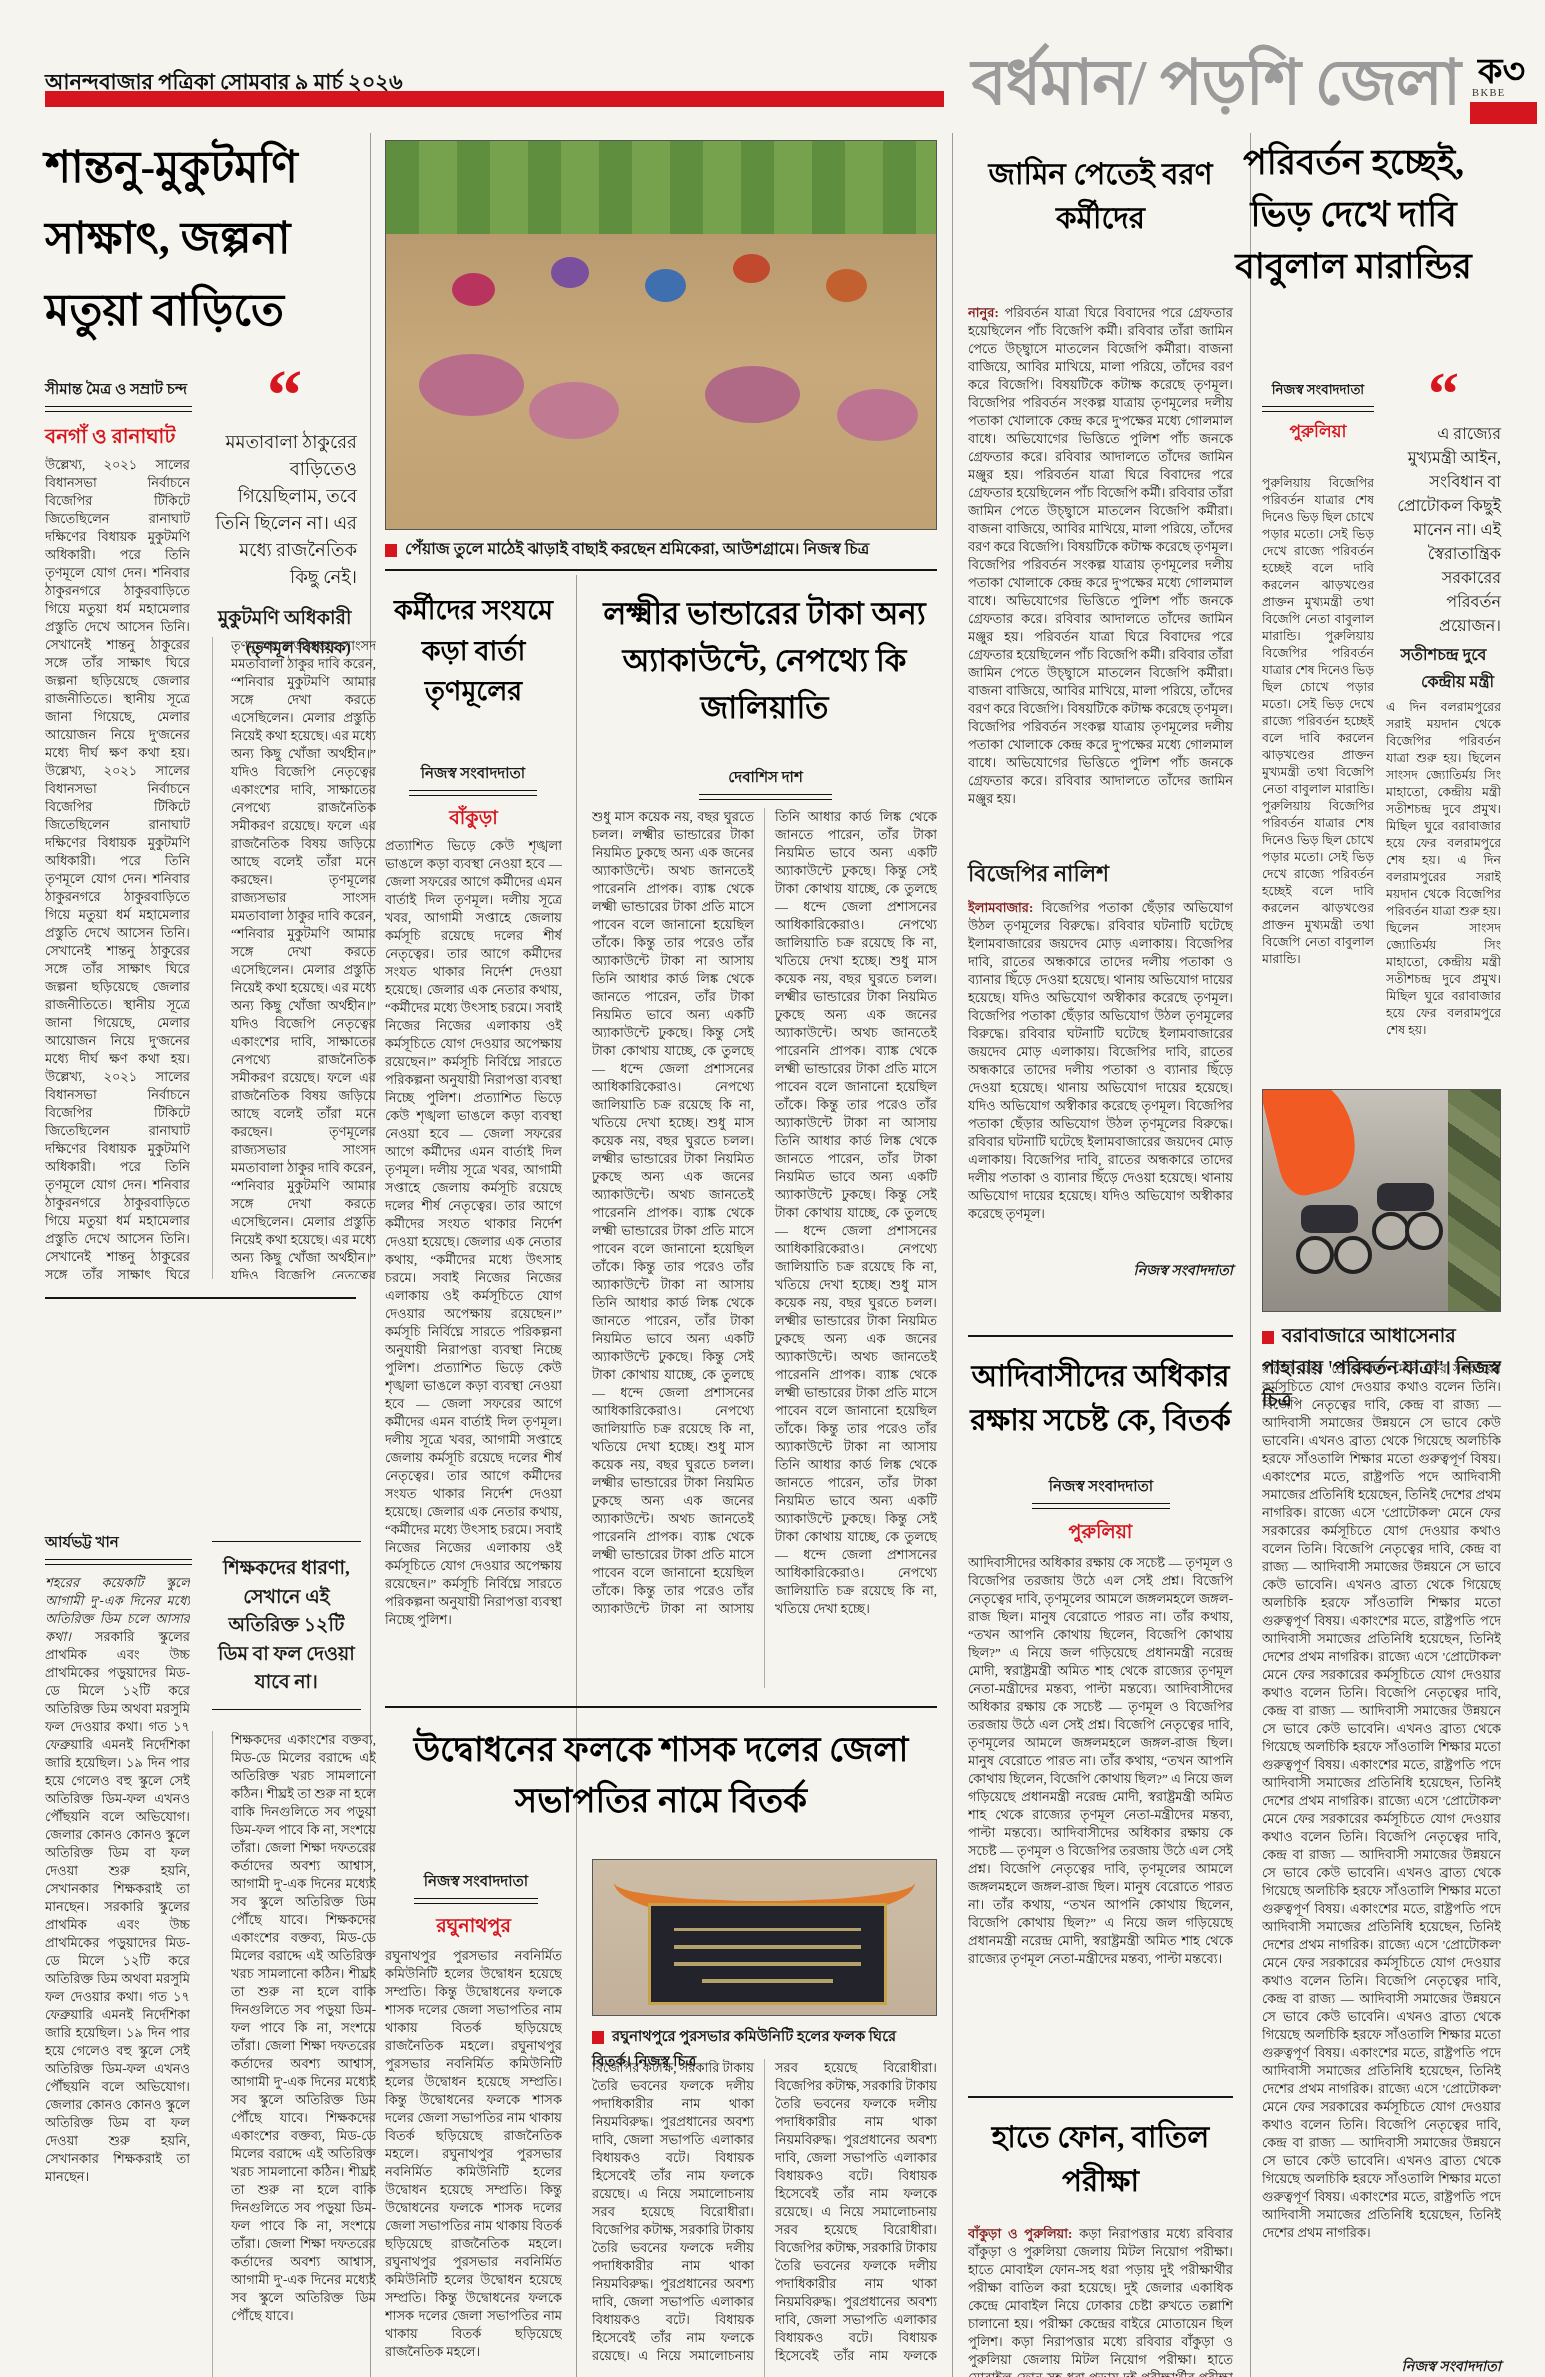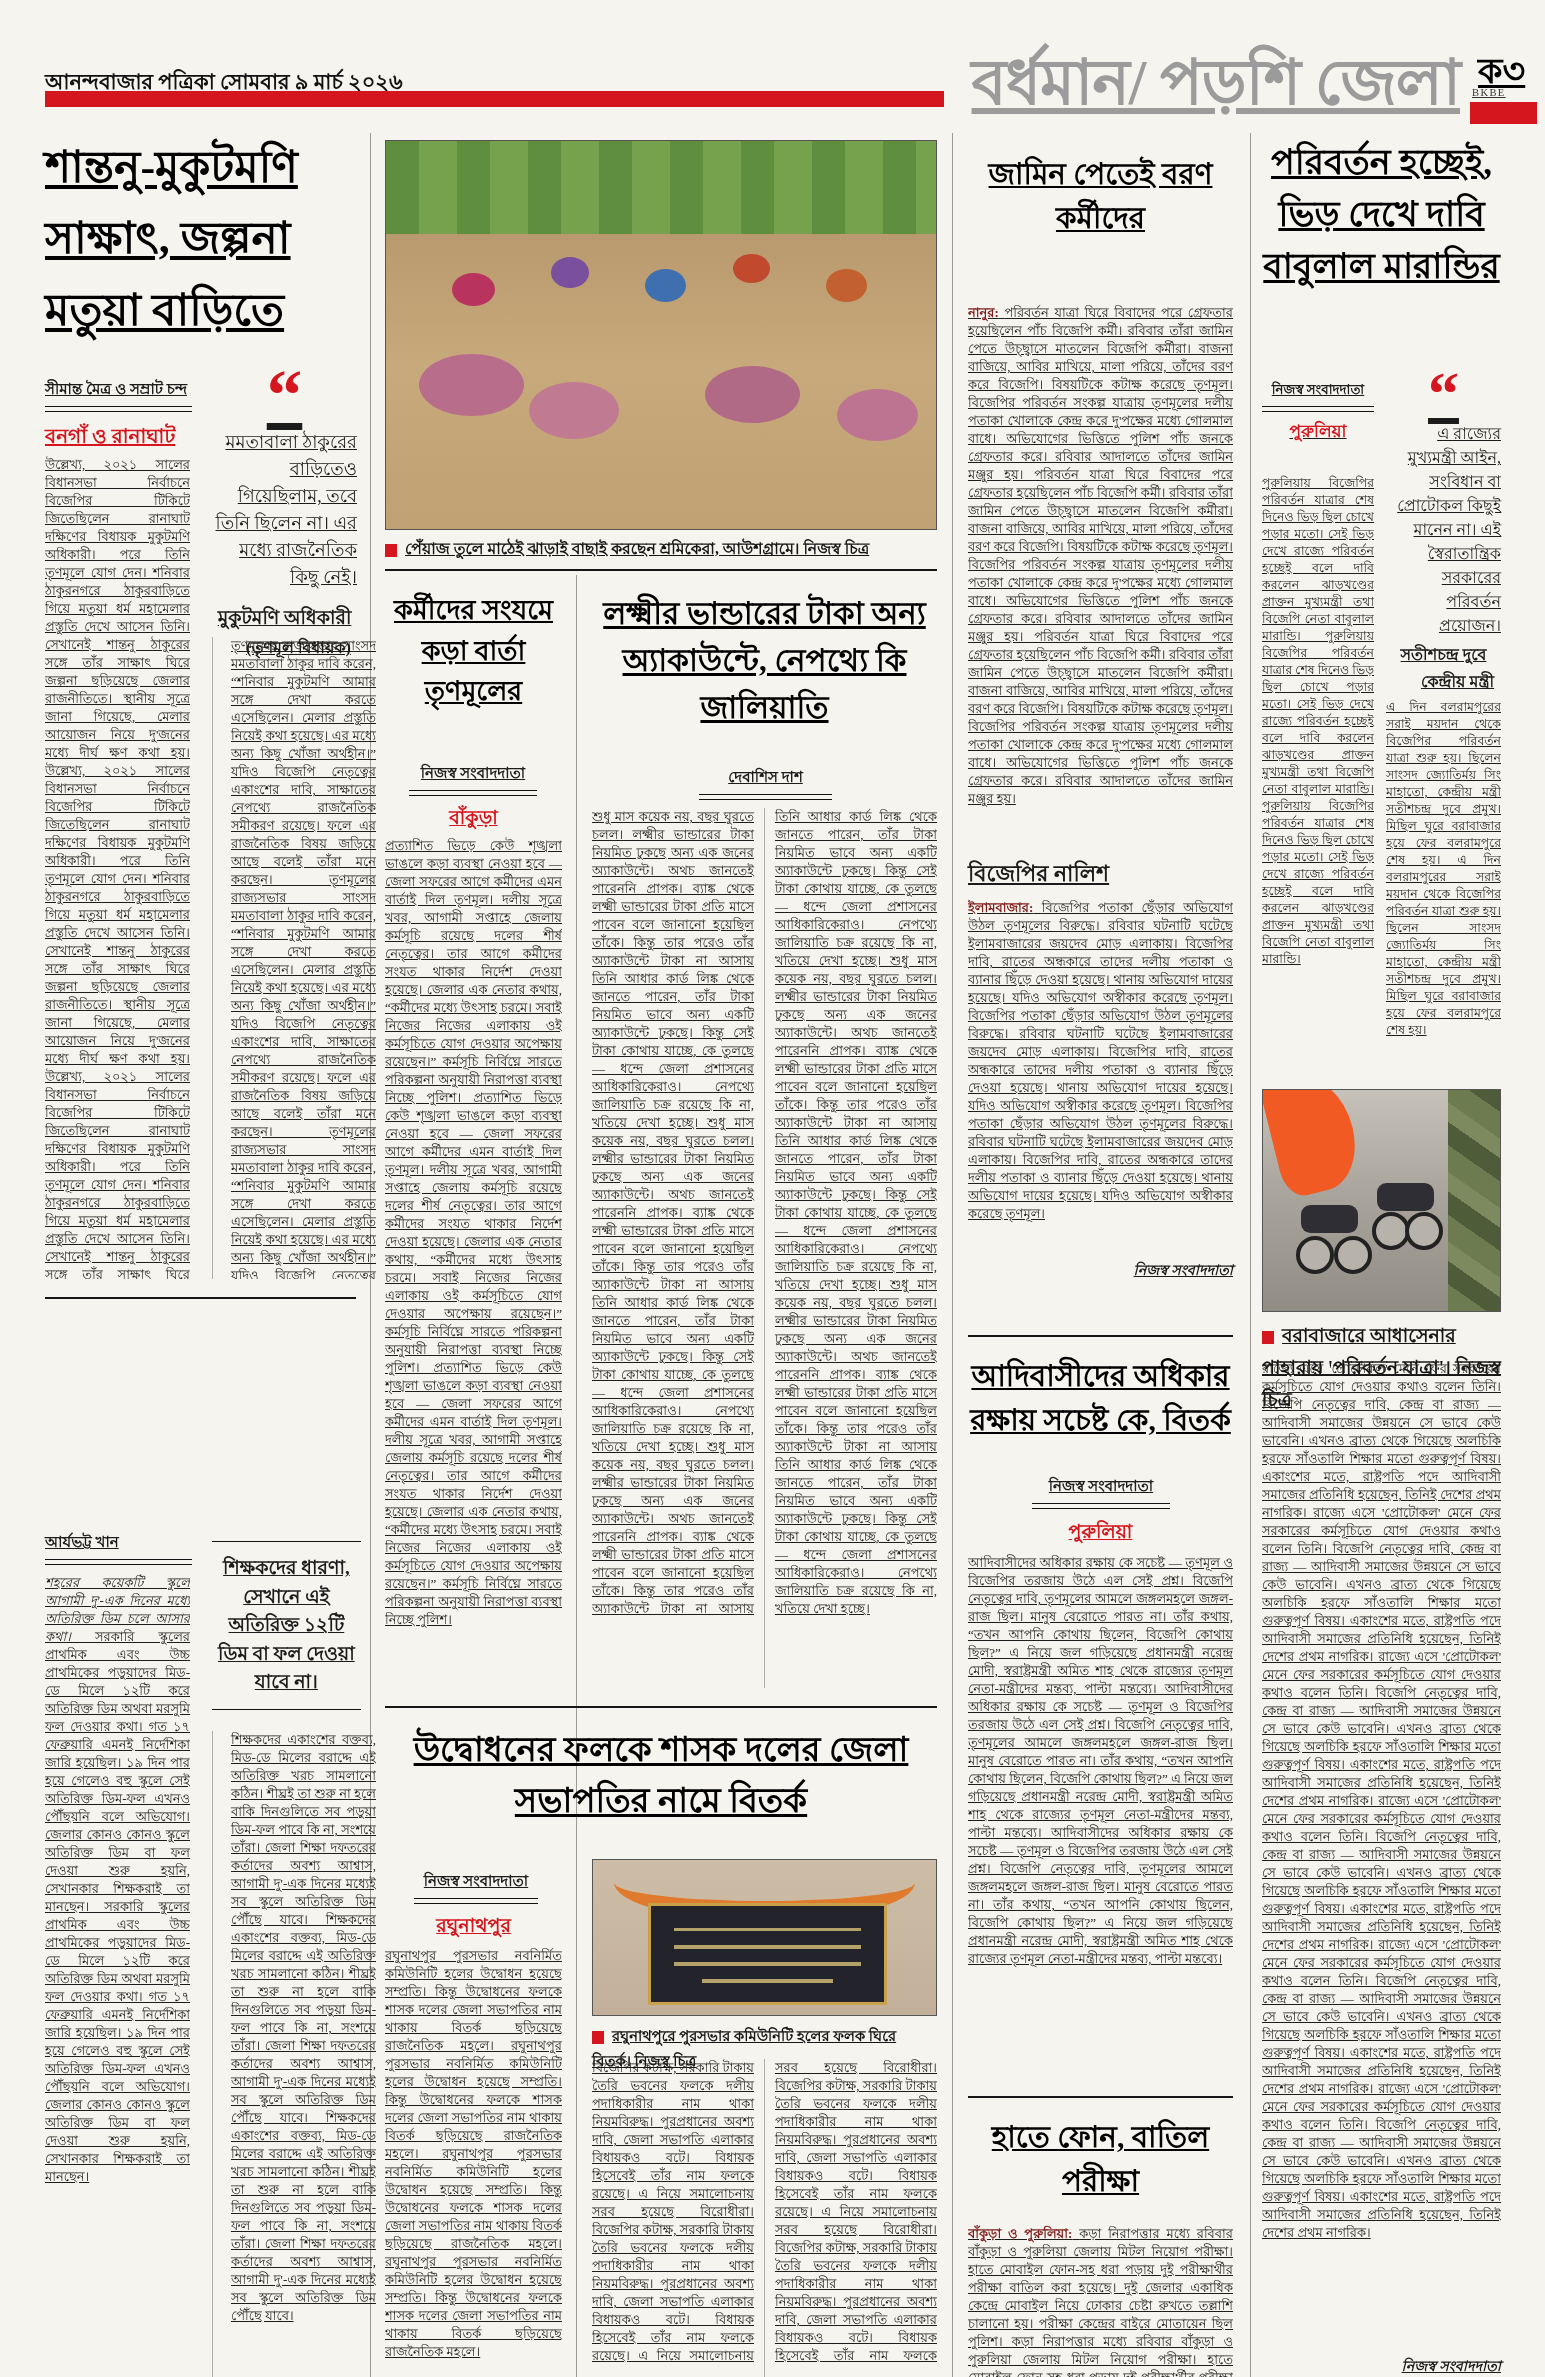--- a/index.html
+++ b/index.html
@@ -1,18 +1,18 @@
 <!DOCTYPE html>
 <html style="font-size:7.6px"><head>
 <meta charset="utf-8">
 <style>
   html,body{margin:0;padding:0;background:#e8e6e0;}
   #page{position:relative;width:1545px;height:2389px;background:#f6f4ee;overflow:hidden;
         font-family:"Liberation Serif", serif;color:#1c1c1c;}
-  .abs{position:absolute;text-decoration:underline;}
+  .abs{position:absolute;}
   .hl{font-weight:bold;color:#000000;}
   .ctr{text-align:center;}
   .j{text-align:justify;overflow:hidden;font-size:13px;line-height:18px;color:#1d1d1d;}
   .lead{color:#7f1d1d;font-weight:bold;}
   .byline{font-weight:bold;font-size:15px;}
   .byrule{border-top:1.4px solid #111;border-bottom:0.5px solid #111;height:3.8px;margin-top:3.8px;}
   .dateline{color:#d6161e;font-weight:bold;font-size:19px;}
   .qmark{color:#d6161e;font-weight:bold;font-size:71px;line-height:0.55;}
   .qtext{font-size:18px;line-height:1.5;text-align:right;}
   .qattr{font-weight:bold;font-size:19px;text-align:center;}
@@ -163,21 +163,21 @@
     <div class="byrule"></div>
   </div>
   <div class="abs dateline ctr" style="left:968px;top:1517px;width:265px;">পুরুলিয়া</div>
   <div class="abs j" style="left:968px;top:1554px;width:265px;height:518px;">আদিবাসীদের অধিকার রক্ষায় কে সচেষ্ট — তৃণমূল ও বিজেপির তরজায় উঠে এল সেই প্রশ্ন। বিজেপি নেতৃত্বের দাবি, তৃণমূলের আমলে জঙ্গলমহলে জঙ্গল-রাজ ছিল। মানুষ বেরোতে পারত না। তাঁর কথায়, “তখন আপনি কোথায় ছিলেন, বিজেপি কোথায় ছিল?” এ নিয়ে জল গড়িয়েছে প্রধানমন্ত্রী নরেন্দ্র মোদী, স্বরাষ্ট্রমন্ত্রী অমিত শাহ থেকে রাজ্যের তৃণমূল নেতা-মন্ত্রীদের মন্তব্য, পাল্টা মন্তব্যে। আদিবাসীদের অধিকার রক্ষায় কে সচেষ্ট — তৃণমূল ও বিজেপির তরজায় উঠে এল সেই প্রশ্ন। বিজেপি নেতৃত্বের দাবি, তৃণমূলের আমলে জঙ্গলমহলে জঙ্গল-রাজ ছিল। মানুষ বেরোতে পারত না। তাঁর কথায়, “তখন আপনি কোথায় ছিলেন, বিজেপি কোথায় ছিল?” এ নিয়ে জল গড়িয়েছে প্রধানমন্ত্রী নরেন্দ্র মোদী, স্বরাষ্ট্রমন্ত্রী অমিত শাহ থেকে রাজ্যের তৃণমূল নেতা-মন্ত্রীদের মন্তব্য, পাল্টা মন্তব্যে। আদিবাসীদের অধিকার রক্ষায় কে সচেষ্ট — তৃণমূল ও বিজেপির তরজায় উঠে এল সেই প্রশ্ন। বিজেপি নেতৃত্বের দাবি, তৃণমূলের আমলে জঙ্গলমহলে জঙ্গল-রাজ ছিল। মানুষ বেরোতে পারত না। তাঁর কথায়, “তখন আপনি কোথায় ছিলেন, বিজেপি কোথায় ছিল?” এ নিয়ে জল গড়িয়েছে প্রধানমন্ত্রী নরেন্দ্র মোদী, স্বরাষ্ট্রমন্ত্রী অমিত শাহ থেকে রাজ্যের তৃণমূল নেতা-মন্ত্রীদের মন্তব্য, পাল্টা মন্তব্যে।</div>
 
   <div class="hrule" style="left:968px;top:2096px;width:265px;"></div>
 
   <div class="abs hl ctr" style="left:968px;top:2115px;width:265px;font-size:29.5px;line-height:1.5;">হাতে ফোন, বাতিল পরীক্ষা</div>
   <div class="abs j" style="left:968px;top:2225px;width:265px;height:157px;"><span class="lead">বাঁকুড়া ও পুরুলিয়া:</span> <span>কড়া নিরাপত্তার মধ্যে রবিবার বাঁকুড়া ও পুরুলিয়া জেলায় মিটল নিয়োগ পরীক্ষা। হাতে মোবাইল ফোন-সহ ধরা পড়ায় দুই পরীক্ষার্থীর পরীক্ষা বাতিল করা হয়েছে। দুই জেলার একাধিক কেন্দ্রে মোবাইল নিয়ে ঢোকার চেষ্টা রুখতে তল্লাশি চালানো হয়। পরীক্ষা কেন্দ্রের বাইরে মোতায়েন ছিল পুলিশ। কড়া নিরাপত্তার মধ্যে রবিবার বাঁকুড়া ও পুরুলিয়া জেলায় মিটল নিয়োগ পরীক্ষা। হাতে মোবাইল ফোন-সহ ধরা পড়ায় দুই পরীক্ষার্থীর পরীক্ষা বাতিল করা হয়েছে। দুই জেলার একাধিক কেন্দ্রে মোবাইল নিয়ে ঢোকার চেষ্টা রুখতে তল্লাশি চালানো হয়। পরীক্ষা কেন্দ্রের বাইরে মোতায়েন ছিল পুলিশ।</span></div>
 
-  <div class="abs hl ctr" style="left:1262px;top:137px;width:239px;font-size:35px;line-height:1.48;">পরিবর্তন হচ্ছেই, ভিড় দেখে দাবি বাবুলাল মারান্ডির</div>
+  <div class="abs hl ctr" style="left:1234px;top:137px;width:239px;font-size:35px;line-height:1.48;">পরিবর্তন হচ্ছেই, ভিড় দেখে দাবি বাবুলাল মারান্ডির</div>
   <div class="abs" style="left:1262px;top:380px;width:112px;">
     <div class="byline ctr" style="font-size:13.3px;">নিজস্ব সংবাদদাতা</div>
     <div class="byrule"></div>
     <div class="dateline ctr" style="font-size:17px;margin-top:6.7px;">পুরুলিয়া</div>
   </div>
   <div class="abs j" style="left:1262px;top:475px;width:112px;height:604px;font-size:12.4px;line-height:17px;">পুরুলিয়ায় বিজেপির পরিবর্তন যাত্রার শেষ দিনেও ভিড় ছিল চোখে পড়ার মতো। সেই ভিড় দেখে রাজ্যে পরিবর্তন হচ্ছেই বলে দাবি করলেন ঝাড়খণ্ডের প্রাক্তন মুখ্যমন্ত্রী তথা বিজেপি নেতা বাবুলাল মারান্ডি। পুরুলিয়ায় বিজেপির পরিবর্তন যাত্রার শেষ দিনেও ভিড় ছিল চোখে পড়ার মতো। সেই ভিড় দেখে রাজ্যে পরিবর্তন হচ্ছেই বলে দাবি করলেন ঝাড়খণ্ডের প্রাক্তন মুখ্যমন্ত্রী তথা বিজেপি নেতা বাবুলাল মারান্ডি। পুরুলিয়ায় বিজেপির পরিবর্তন যাত্রার শেষ দিনেও ভিড় ছিল চোখে পড়ার মতো। সেই ভিড় দেখে রাজ্যে পরিবর্তন হচ্ছেই বলে দাবি করলেন ঝাড়খণ্ডের প্রাক্তন মুখ্যমন্ত্রী তথা বিজেপি নেতা বাবুলাল মারান্ডি।</div>
   <div class="abs" style="left:1386px;top:376px;width:115px;">
     <div class="qmark ctr" style="font-size:62px;">“</div>
     <div class="qtext" style="font-size:16px;margin-top:12.4px;">এ রাজ্যের মুখ্যমন্ত্রী আইন, সংবিধান বা প্রোটোকল কিছুই মানেন না। এই স্বৈরাতান্ত্রিক সরকারের পরিবর্তন প্রয়োজন।</div>
     <div class="qattr" style="font-size:16px;margin-top:4px;">সতীশচন্দ্র দুবে</div>

